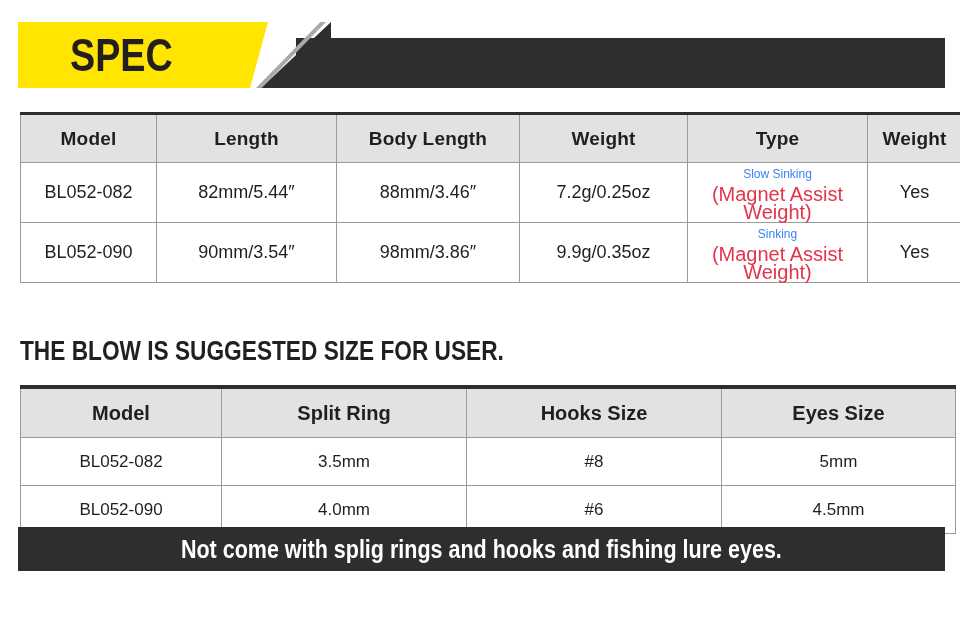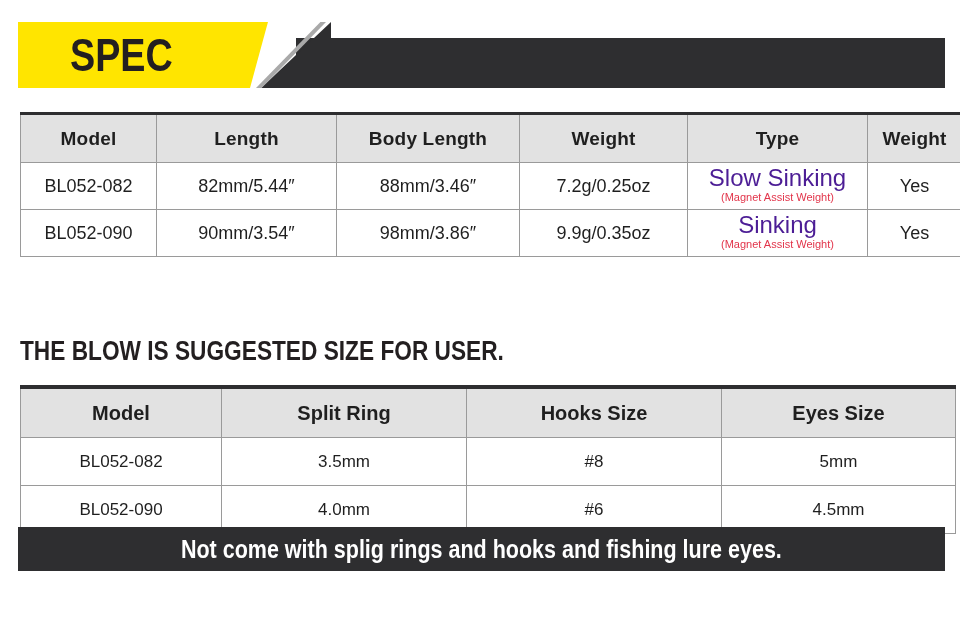--- a/index.html
+++ b/index.html
@@ -96,27 +96,27 @@
     letter-spacing: 0.2px;
   }
   .spec-table tbody td {
     background: #ffffff;
     height: 44px;
     font-size: 18px;
     font-weight: normal;
   }
   .type-main {
     display: block;
-    font-size: 24px;
+    font-size: 12px;
     line-height: 21px;
-    color: #4c1d95;
+    color: #3b82f6;
   }
   .type-sub {
     display: block;
-    font-size: 11px;
+    font-size: 20px;
     line-height: 18px;
     color: #e2344a;
   }
 
   
   .note {
     position: absolute;
     left: 20px;
     top: 258px;
     width: 900px;

